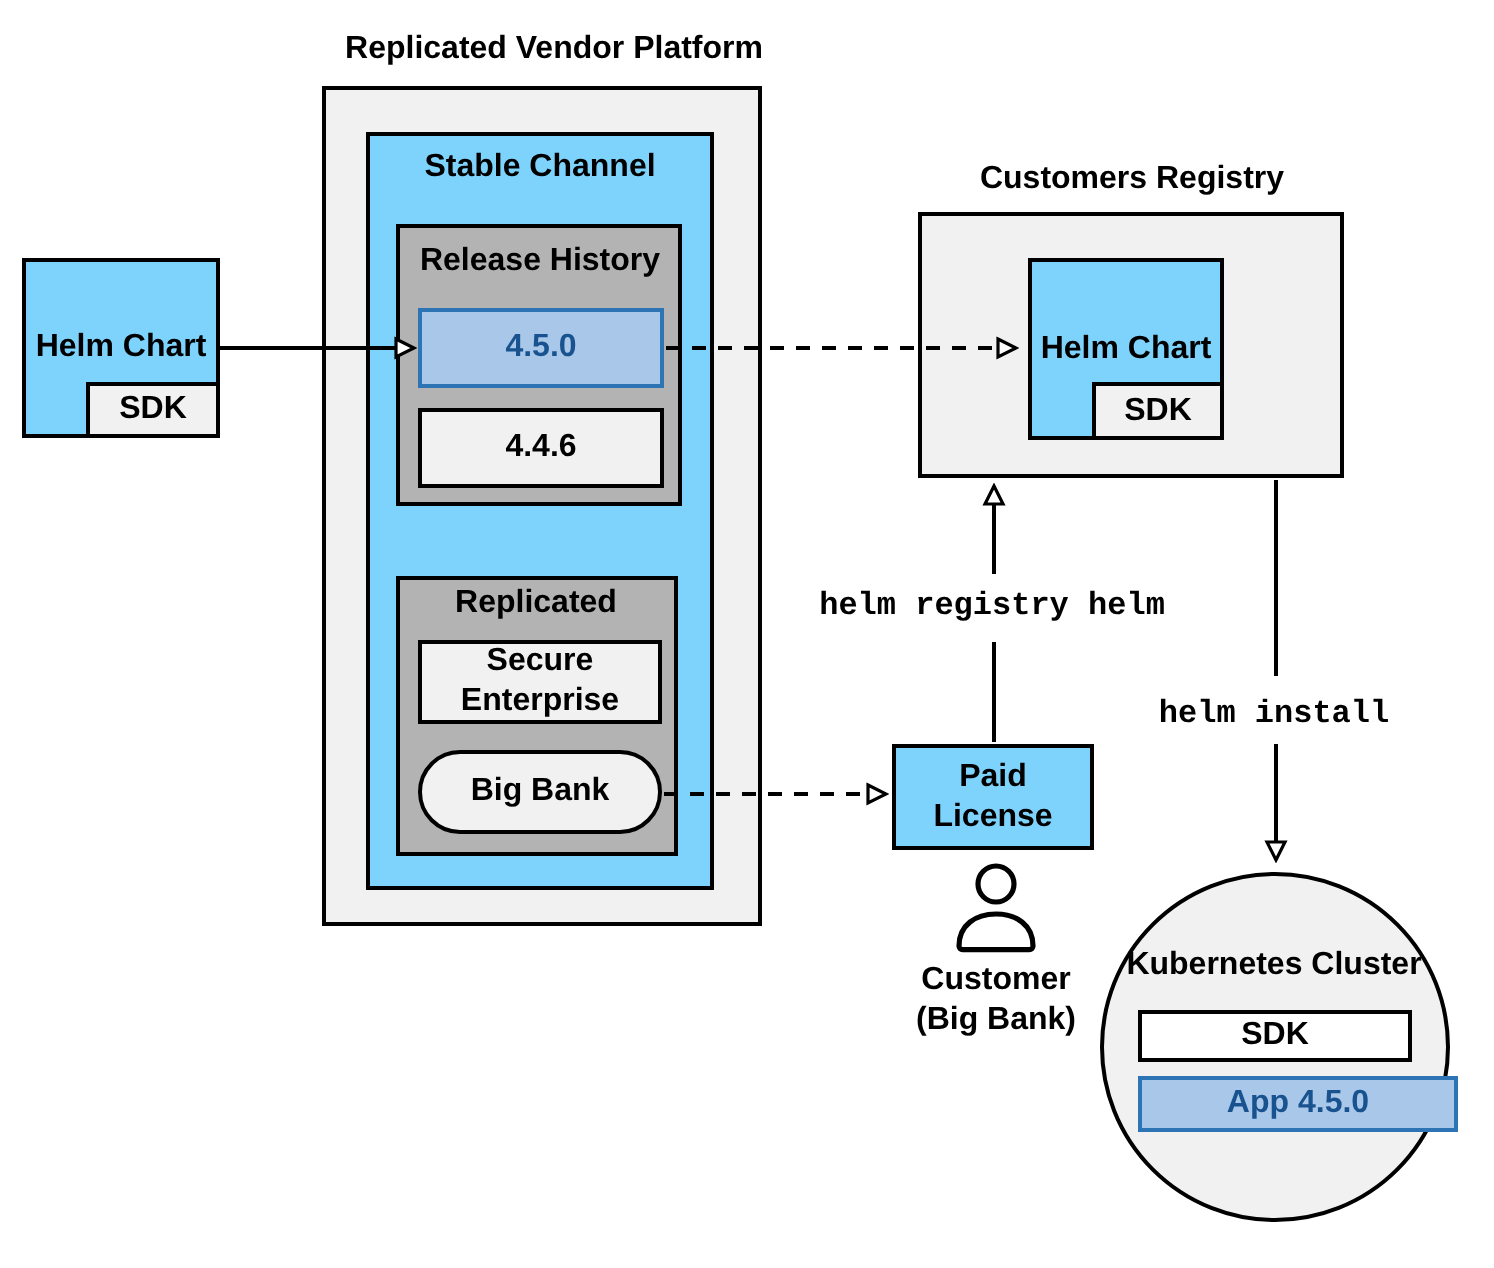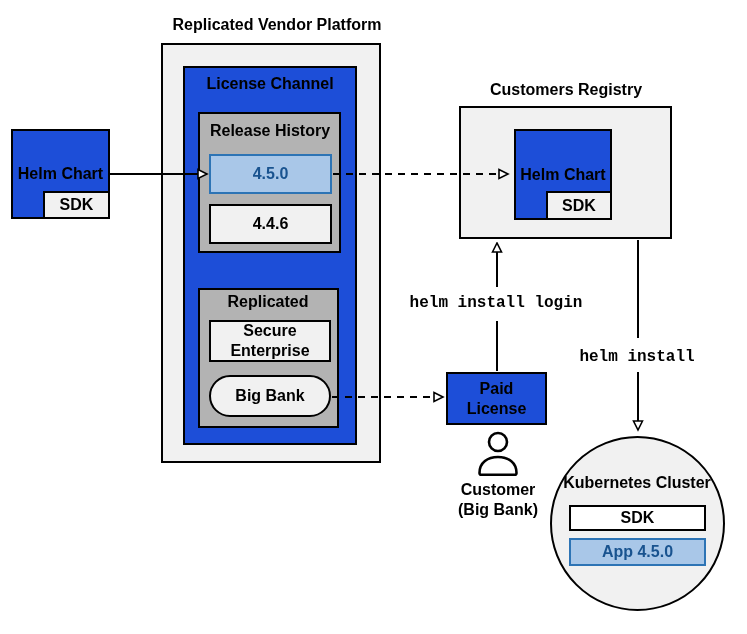--- a/index.html
+++ b/index.html
@@ -9,42 +9,42 @@
   }
   .box{position:absolute;border:2px solid #000;box-sizing:border-box;
        display:flex;align-items:center;justify-content:center;}
   .lbl{font-weight:bold;font-size:16px;color:#000;text-align:center;
        line-height:1.22;white-space:pre-line;}
   .abs-label{position:absolute;transform:translate(-50%,-50%);white-space:pre-line;}
   .nowrap{white-space:nowrap;}
   .mono{font-family:"Liberation Mono","DejaVu Sans Mono",monospace;
         font-weight:bold;font-size:16px;color:#000;white-space:nowrap;}
   .bg-light{background:#f1f1f1;}
-  .bg-mid{background:#1d4ed8;}
+  .bg-mid{background:#7dd3fc;}
   .bg-dark{background:#b3b3b3;}
   .bg-white{background:#ffffff;}
   .blue-box{background:#a9c7e8;border-color:#2d74b5;}
   .blue-text{color:#19538f;}
   .circle{border-radius:50%;}
   .overlay{position:absolute;left:0;top:0;width:747px;height:634px;
            pointer-events:none;z-index:6;}
 </style>
 </head>
 <body>
 
 <div class="canvas">
 
   <div class="abs-label lbl nowrap" style="left:277px;top:25px;">Replicated Vendor Platform</div>
 
   <div class="abs-label lbl nowrap" style="left:566px;top:90px;">Customers Registry</div>
 
   <div class="box bg-light" style="left:161px;top:43px;width:220px;height:420px;"></div>
 
   <div class="box bg-mid" style="left:183px;top:66px;width:174px;height:379px;"></div>
-  <div class="abs-label lbl nowrap" style="left:270px;top:84px;">License Channel</div>
+  <div class="abs-label lbl nowrap" style="left:270px;top:84px;">Stable Channel</div>
 
   <div class="box bg-dark" style="left:198px;top:112px;width:143px;height:141px;"></div>
   <div class="abs-label lbl nowrap" style="left:270px;top:131px;">Release History</div>
 
   <div class="box blue-box" style="left:209px;top:154px;width:123px;height:40px;">
     <span class="lbl blue-text">4.5.0</span>
   </div>
 
   <div class="box bg-light" style="left:209px;top:204px;width:123px;height:40px;">
     <span class="lbl">4.4.6</span>
@@ -78,29 +78,29 @@
   </div>
 
   <div class="box bg-mid" style="left:446px;top:372px;width:101px;height:53px;">
     <span class="lbl">Paid
 License</span>
   </div>
 
   <div class="abs-label lbl" style="left:498px;top:500px;">Customer
 (Big Bank)</div>
 
-  <div class="abs-label mono" style="left:496px;top:303px;">helm install login</div>
+  <div class="abs-label mono" style="left:496px;top:303px;">helm registry helm</div>
   <div class="abs-label mono" style="left:637px;top:357px;">helm install</div>
 
   <div class="box bg-light circle" style="left:550px;top:436px;width:175px;height:175px;"></div>
   <div class="abs-label lbl nowrap" style="left:637px;top:483px;">Kubernetes Cluster</div>
   <div class="box bg-white" style="left:569px;top:505px;width:137px;height:26px;">
     <span class="lbl nowrap">SDK</span>
   </div>
-  <div class="box blue-box" style="left:569px;top:538px;width:137px;height:28px;">
+  <div class="box blue-box" style="left:569px;top:538px;width:160px;height:28px;">
     <span class="lbl nowrap blue-text">App 4.5.0</span>
   </div>
 
   <svg class="overlay" viewBox="0 0 747 634" xmlns="http://www.w3.org/2000/svg">
     <defs>
       <marker id="ah" viewBox="0 0 12 12" refX="10.5" refY="6" markerWidth="12" markerHeight="12" orient="auto" markerUnits="userSpaceOnUse">
         <path d="M1.5,1.5 L10.5,6 L1.5,10.5 Z" fill="#ffffff" stroke="#000000" stroke-width="1.6"></path>
       </marker>
     </defs>
 

